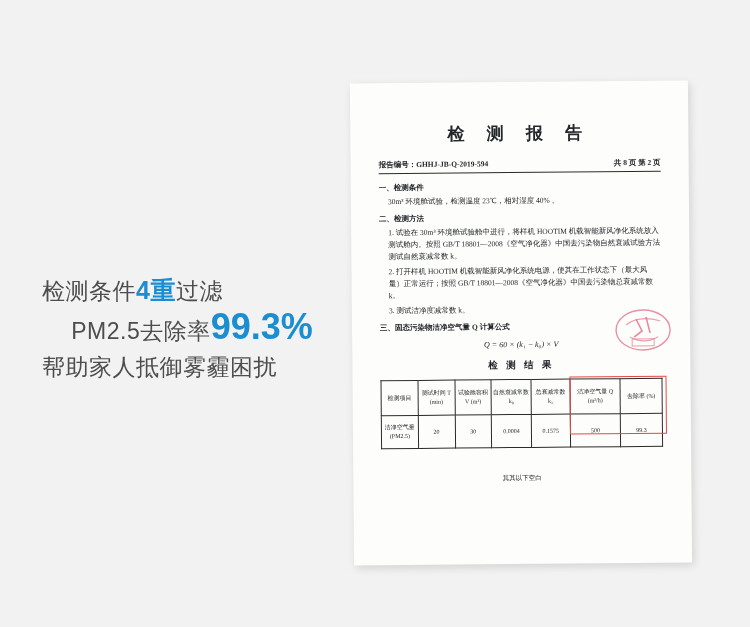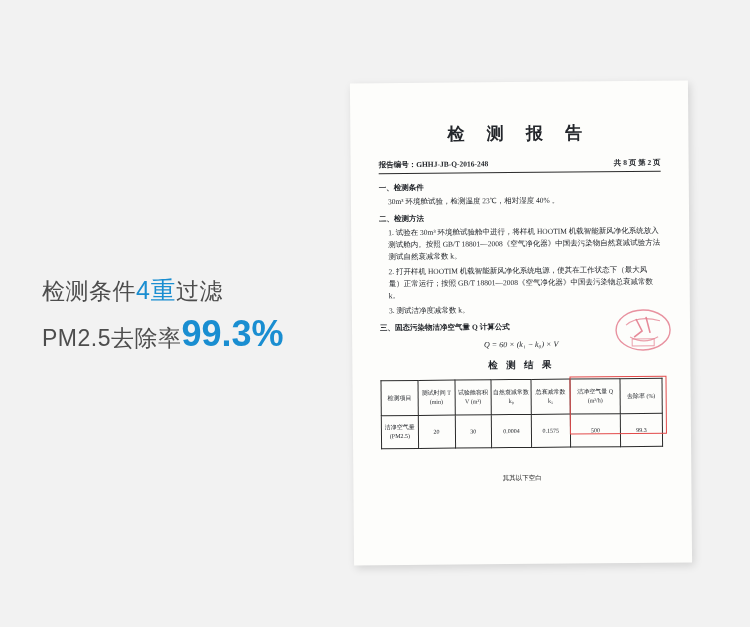--- a/index.html
+++ b/index.html
@@ -30,25 +30,26 @@
     color: #4a4a4a;
   }
   .copy-line {
     font-size: 23px;
     line-height: 36px;
     letter-spacing: 0.5px;
     white-space: nowrap;
     color: #4d4d4d;
   }
   .copy-line.l2 {
-    line-height: 50px;
+    line-height: 36px;
+    text-align: center;
   }
   .hl-blue {
     color: #1a8ed1;
-    font-weight: normal;
+    font-weight: bold;
     font-size: 25px;
   }
   .big-num {
     color: #1a8ed1;
     font-weight: bold;
     font-size: 36px;
     letter-spacing: 0px;
   }
 
   
@@ -161,29 +162,30 @@
 
 <div class="page">
 
   <div class="copy">
     <div class="copy-line">
       <span>检测条件</span><span class="hl-blue">4重</span><span>过滤</span>
     </div>
     <div class="copy-line l2">
       <span>PM2.5去除率</span><span class="big-num">99.3%</span>
     </div>
+    <div class="copy-line">帮助家人抵御雾霾困扰</div>
   </div>
 
   <div class="sheet">
     <div class="sheet-inner">
 
       <div class="rep-title">检 测 报 告</div>
 
       <div class="rep-meta">
-        <span>报告编号：GHHJ-JB-Q-2016-248</span>
+        <span>报告编号：GHHJ-JB-Q-2019-594</span>
         <span>共 8 页 第 2 页</span>
       </div>
 
       <div class="sec sec-h">一、检测条件</div>
       <div class="sec indent1">30m³ 环境舱试验，检测温度 23℃，相对湿度 40% 。</div>
 
       <div class="sec sec-h">二、检测方法</div>
       <div class="sec indent1">1. 试验在 30m³ 环境舱试验舱中进行，将样机 HOOTIM 机载智能新风净化系统放入测试舱内。按照 GB/T 18801—2008《空气净化器》中国去污染物自然衰减试验方法测试自然衰减常数 k。</div>
       <div class="sec indent1">2. 打开样机 HOOTIM 机载智能新风净化系统电源，使其在工作状态下（最大风量）正常运行；按照 GB/T 18801—2008《空气净化器》中国去污染物总衰减常数 k。</div>
       <div class="sec indent1">3. 测试洁净度减常数 k。</div>

